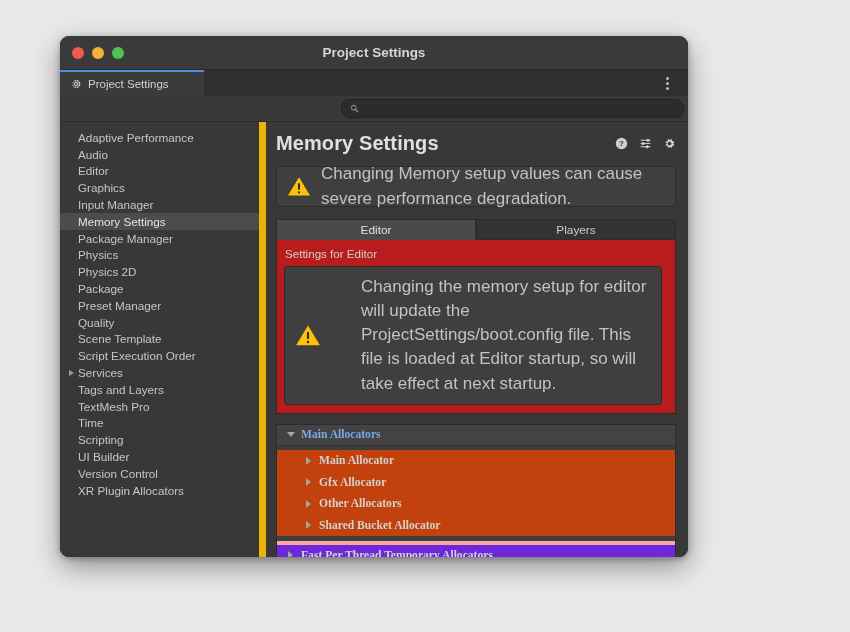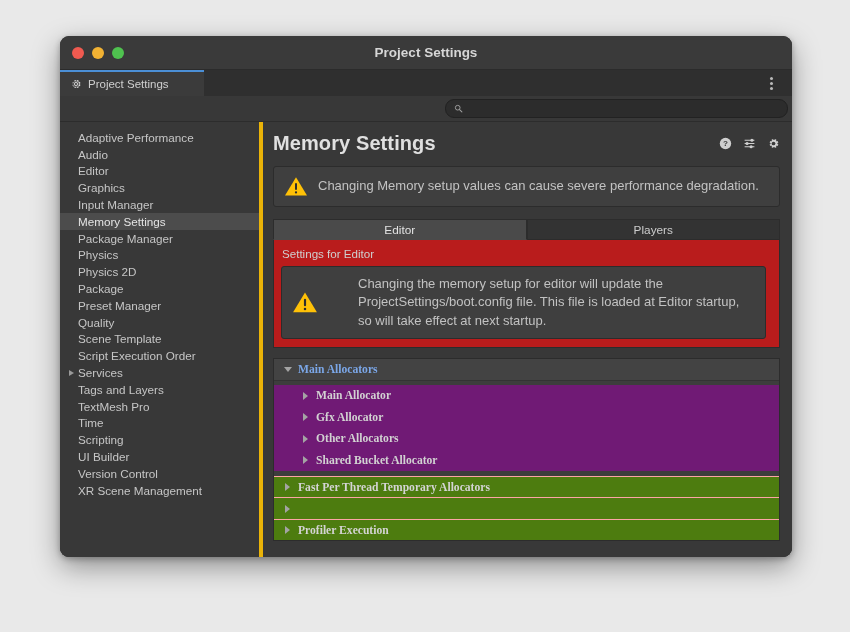--- a/index.html
+++ b/index.html
@@ -13,21 +13,21 @@
     font-family: "Liberation Sans", sans-serif;
     overflow: hidden;
     position: relative;
   }
 
   
   .window {
     position: absolute;
     left: 60px;
     top: 36px;
-    width: 732px;
+    width: 628px;
     height: 521px;
     background: #383838;
     border-radius: 9px;
     box-shadow: 0 10px 28px rgba(0,0,0,0.38), 0 2px 6px rgba(0,0,0,0.28);
     overflow: hidden;
     display: flex;
     flex-direction: column;
   }
 
   
@@ -160,21 +160,21 @@
     display: flex;
     min-height: 0;
     background: #383838;
   }
 
   
   .sidebar {
     width: 199px;
     flex: 0 0 199px;
     background: #383838;
-    border-right: 4px solid #eab308;
+    border-right: 7px solid #eab308;
     padding-top: 7px;
     overflow: hidden;
   }
   .side-item {
     height: 16.8px;
     display: flex;
     align-items: center;
     font-size: 11.7px;
     color: #c6c6c6;
     padding-left: 6px;
@@ -231,21 +231,21 @@
   
   .helpbox {
     background: #3f3f3f;
     border: 1px solid #2c2c2c;
     border-radius: 3px;
     display: flex;
     align-items: center;
     gap: 10px;
     padding: 8px 10px;
     color: #c2c2c2;
-    font-size: 13px;
+    font-size: 17px;
     line-height: 1.42;
   }
   .helpbox.top { margin-right: 6px; height: 23px; }
   .helpbox.inner { margin: 0 6px 0 0; gap: 40px; }
   .warn-tri { flex: 0 0 auto; display: block; }
 
   
   .tabs {
     display: flex;
     margin: 12px 6px 0 0;
@@ -296,27 +296,27 @@
     padding-left: 7px;
     font-family: Liberation Serif, serif;
   }
   .tree-row.group {
     background: #434343;
     border-bottom: 1px solid #333;
     font-weight: bold;
   }
   .tree-row.group .tree-label { color: #7ba7e8; }
   .tree-row.section {
-    background: #4d7c0f;
-    border-top: 1px solid #fca5a5;
+    background: #6d28d9;
+    border-top: 4px solid #fca5a5;
     font-weight: bold;
   }
   .tree-row.section .tree-label { color: #d4d4d4; }
   .tree-row.child {
-    background: #701a75;
+    background: #c2410c;
     padding-left: 25px;
     height: 21.5px;
     font-weight: bold;
   }
   .tree-row.child .tree-label { color: #d2d2d2; }
   .tri {
     width: 13px;
     flex: 0 0 13px;
     display: flex;
     align-items: center;
@@ -462,21 +462,21 @@
       <div class="side-item">
         <span class="side-arrow"></span>
         <span class="side-label">UI Builder</span>
       </div>
       <div class="side-item">
         <span class="side-arrow"></span>
         <span class="side-label">Version Control</span>
       </div>
       <div class="side-item">
         <span class="side-arrow"></span>
-        <span class="side-label">XR Scene Management</span>
+        <span class="side-label">XR Plugin Allocators</span>
       </div>
     </div>
 
     <div class="main">
 
       <div class="page-head">
         <div class="page-title">Memory Settings</div>
         <div class="head-icons">
           <svg class="hicon" width="13" height="13" viewBox="0 0 16 16">
             <circle cx="8" cy="8" r="7" fill="#cfcfcf"></circle>

